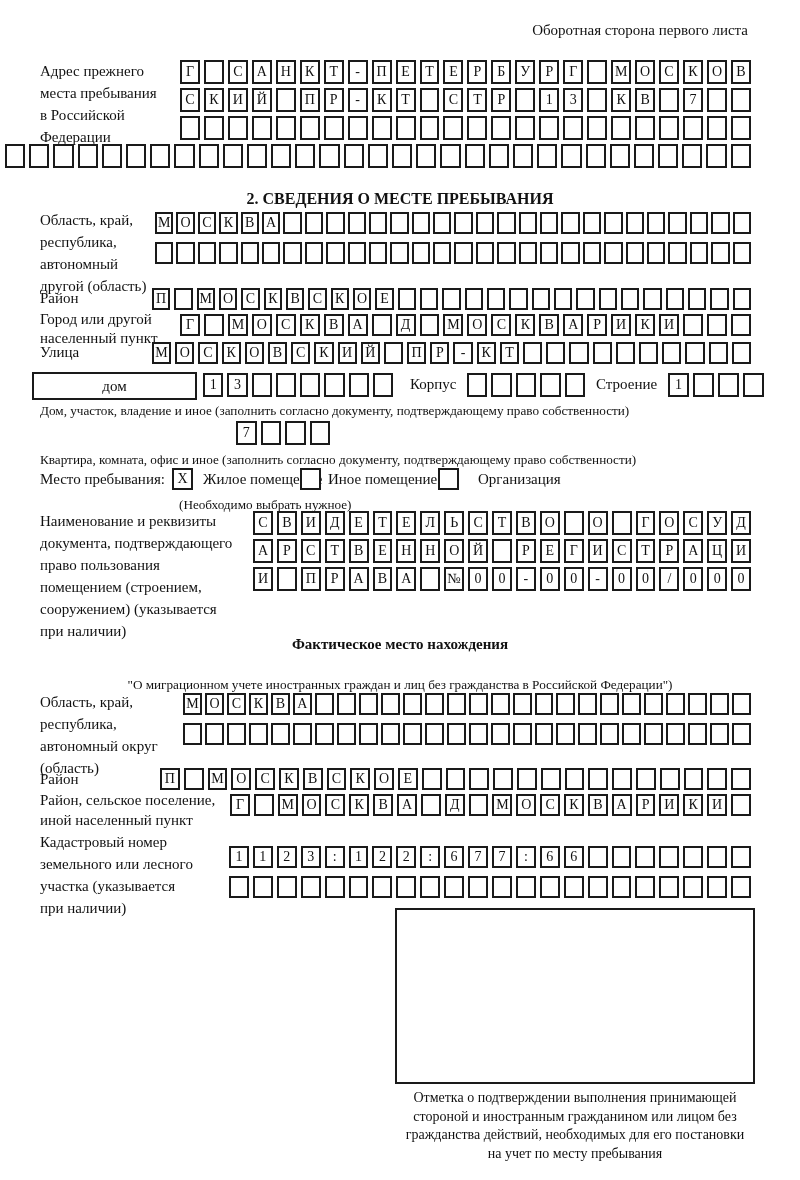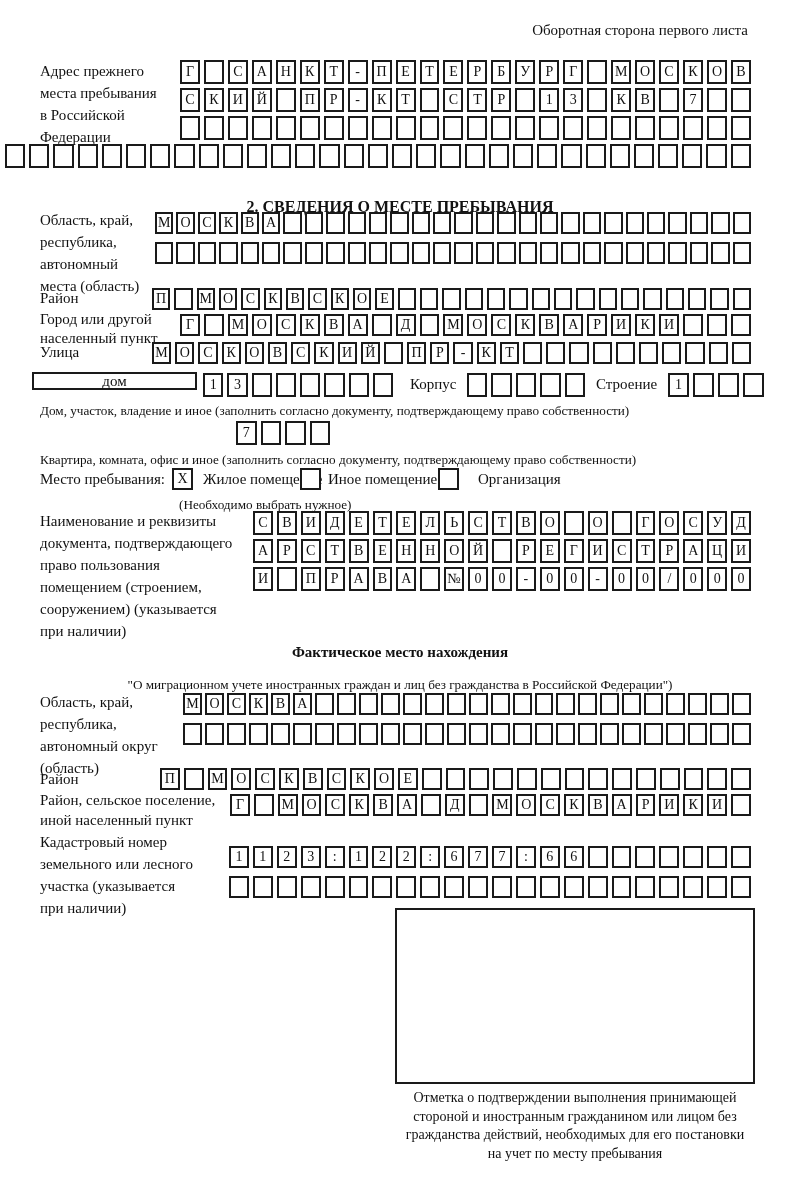--- a/index.html
+++ b/index.html
@@ -4,21 +4,21 @@
 <style>
   html,body{margin:0;padding:0;background:#e8e8e8;}
   .page{
     position:relative;width:800px;height:1180px;background:#ffffff;
     font-family:"Liberation Serif","DejaVu Serif",serif;color:#111;overflow:hidden;
     margin:0 auto;
   }
   .lbl{position:absolute;font-size:15px;white-space:nowrap;}
   .cap{position:absolute;font-size:13.2px;white-space:nowrap;}
   .center{left:0;width:800px;text-align:center;}
-  .title{position:absolute;font-weight:bold;font-size:16px;margin-top:8px;}
+  .title{position:absolute;font-weight:bold;font-size:16px;}
   .boxrow{position:absolute;display:flex;gap:4px;}
   .g3{gap:3px;}
   .h24{height:24px;}
   .h22{height:22px;}
   .cell{
     flex:1 1 0;min-width:0;box-sizing:border-box;background:#fff;
     border:2px solid #1a1a1a;display:flex;align-items:center;justify-content:center;
     font-size:14px;line-height:1;overflow:hidden;
   }
   .field-rect{
@@ -155,21 +155,21 @@
       <div class="cell"></div>
       <div class="cell"></div>
     </div>
 
 
   <div class="title center" style="top:190px">2. СВЕДЕНИЯ О МЕСТЕ ПРЕБЫВАНИЯ</div>
 
   <div class="lbl" style="left:40px;top:212px">Область, край,</div>
   <div class="lbl" style="left:40px;top:234px">республика,</div>
   <div class="lbl" style="left:40px;top:256px">автономный</div>
-  <div class="lbl" style="left:40px;top:278px">места (область)</div>
+  <div class="lbl" style="left:40px;top:278px">другой (область)</div>
   <div class="boxrow h22 g3" style="left:155px;top:212px;width:596px">
       <div class="cell">М</div>
       <div class="cell">О</div>
       <div class="cell">С</div>
       <div class="cell">К</div>
       <div class="cell">В</div>
       <div class="cell">А</div>
       <div class="cell"></div>
       <div class="cell"></div>
       <div class="cell"></div>
@@ -307,21 +307,21 @@
       <div class="cell"></div>
       <div class="cell"></div>
       <div class="cell"></div>
       <div class="cell"></div>
       <div class="cell"></div>
       <div class="cell"></div>
       <div class="cell"></div>
       <div class="cell"></div>
     </div>
 
-  <div class="field-rect" style="left:32px;top:372px;width:165px;height:18px">
+  <div class="field-rect" style="left:32px;top:372px;width:165px;height:28px">
     <span>дом</span>
   </div>
   <div class="boxrow h24" style="left:203px;top:373px;width:190px">
       <div class="cell">1</div>
       <div class="cell">3</div>
       <div class="cell"></div>
       <div class="cell"></div>
       <div class="cell"></div>
       <div class="cell"></div>
       <div class="cell"></div>

